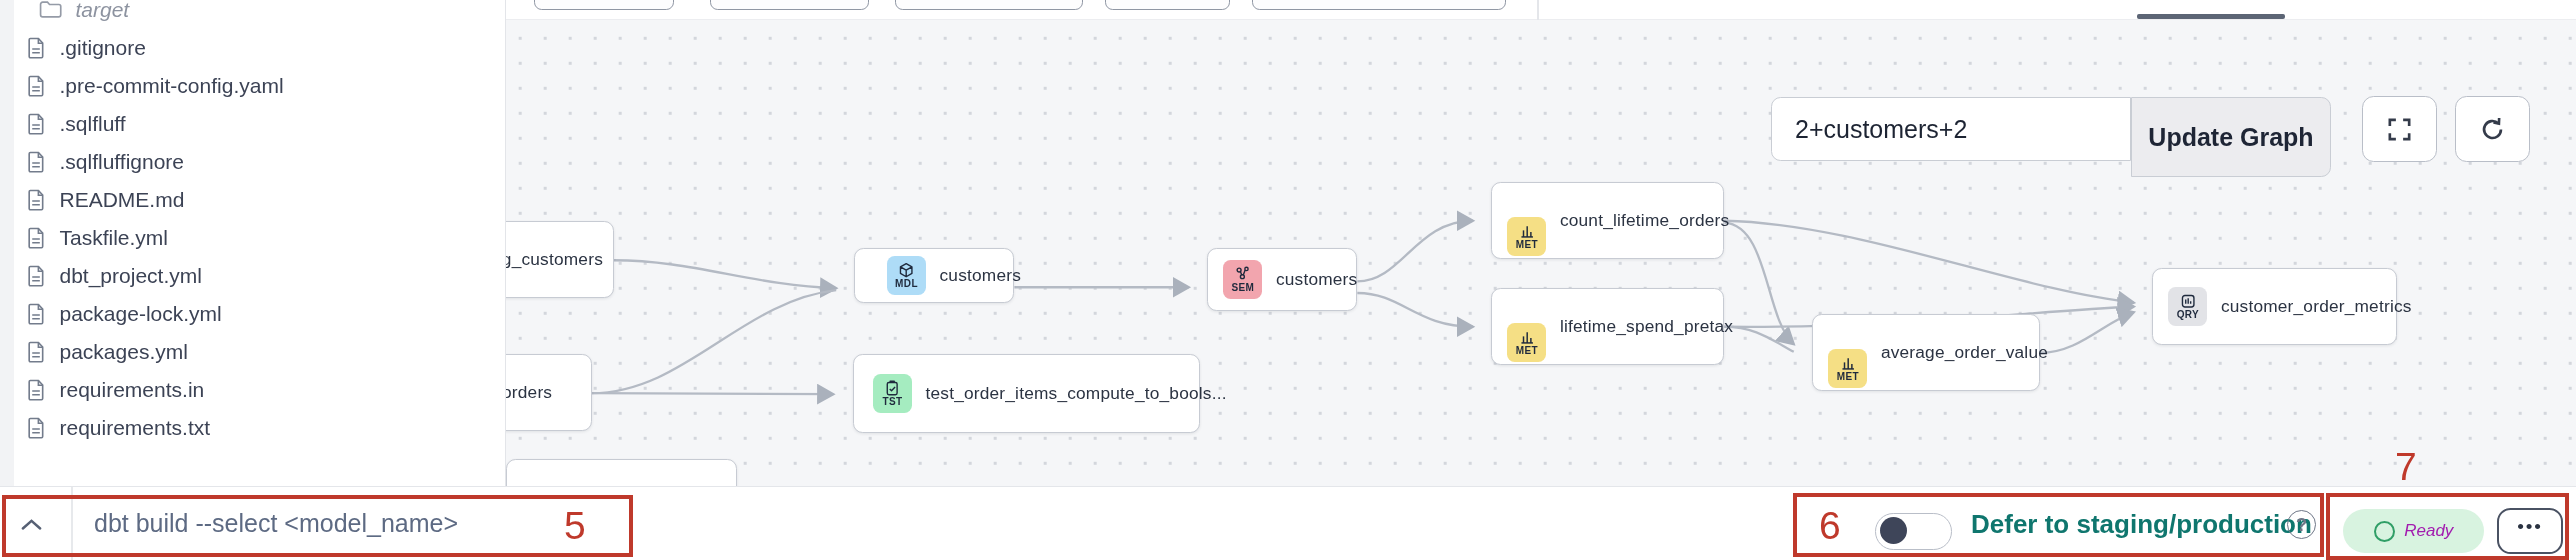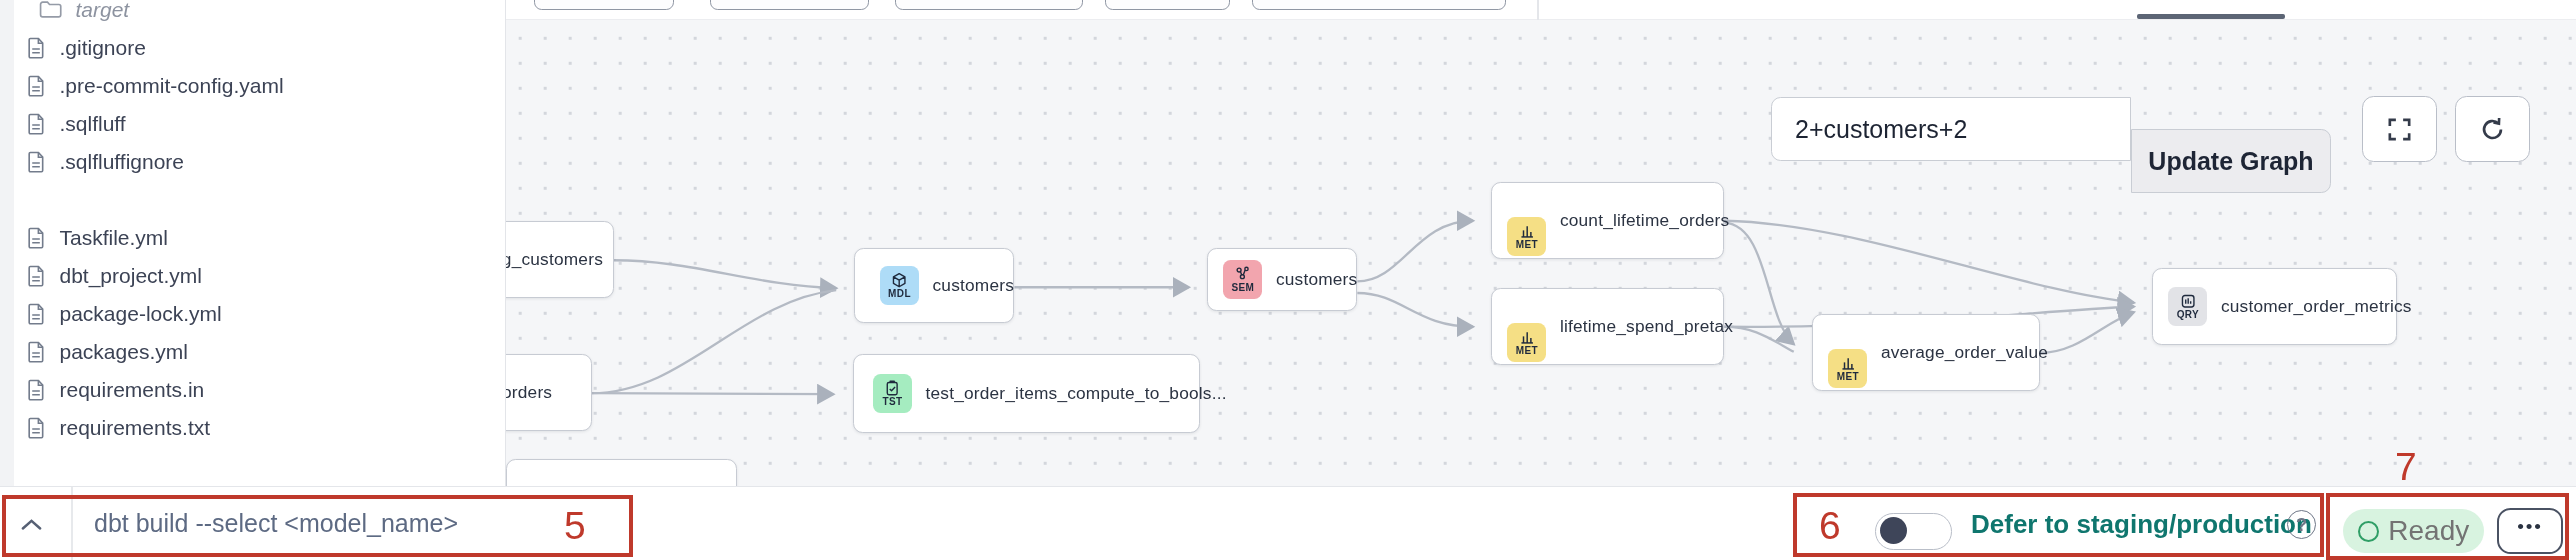--- a/index.html
+++ b/index.html
@@ -35,43 +35,43 @@
   .frow{position:absolute;left:0;width:506px;height:33px;display:flex;align-items:center;gap:13.5px;padding-left:27px;cursor:pointer;}
   .frow.indent{padding-left:39px;}
   .fname{font-size:21px;color:#3c4355;white-space:nowrap;}
   .fname.folder{color:#8d93a0;font-style:italic;}
   .ficon{flex:0 0 auto;display:flex;}
 
   
   .selector-input{position:absolute;left:1771px;top:77px;width:360px;height:64px;background:#fff;
     border:1.9px solid #c9cdd4;border-right:1px solid #c9cdd4;border-radius:9.6px 0 0 9.6px;
     font-size:25px;color:#1d2433;padding:0 0 0 23px;outline:none;z-index:3;}
-  .update-btn{position:absolute;left:2131px;top:77px;width:200px;height:64px;background:#ececef;
+  .update-btn{position:absolute;left:2131px;top:77px;width:200px;height:80px;background:#ececef;
     border:1.9px solid #c9cdd4;border-radius:0 9.6px 9.6px 0;font-size:25px;font-weight:600;color:#1e2535;
-    display:flex;align-items:center;justify-content:center;z-index:3;cursor:pointer;margin-top:32px;}
+    display:flex;align-items:center;justify-content:center;z-index:3;cursor:pointer;}
   .icon-btn{position:absolute;top:76px;width:75px;height:66px;background:#fff;border:1.9px solid #b9bec8;
     border-radius:11.6px;display:flex;align-items:center;justify-content:center;z-index:3;cursor:pointer;}
 
   
   .bottom-bar{position:absolute;left:0;top:486px;width:2576px;height:74px;background:#fff;border-top:1px solid #e4e6ea;z-index:6;}
   .collapse-btn{position:absolute;left:9.6px;top:21px;width:44px;height:33px;display:flex;align-items:center;justify-content:center;cursor:pointer;}
   .bar-div{position:absolute;left:71px;top:0;width:1.9px;height:74px;background:#e7e9ec;}
   .cmd-input{position:absolute;left:92px;top:13.5px;width:462px;height:46px;border:none;outline:none;
     font-size:25px;color:#5d6a83;background:transparent;}
   .cmd-input::placeholder{color:#5d6a83;opacity:1;}
   .toggle{position:absolute;left:1875px;top:26px;width:77px;height:37px;background:#fff;border:1.9px solid #b9bec8;border-radius:18.3px;cursor:pointer;}
   .knob{position:absolute;left:3.9px;top:2.9px;width:27px;height:27px;border-radius:50%;background:#3e4559;}
   .defer-label{position:absolute;left:1971px;top:0;height:74px;display:flex;align-items:center;
     font-size:26px;font-weight:bold;color:#0f766e;white-space:nowrap;}
   .help{position:absolute;left:2287px;top:23px;width:29px;height:29px;border:1.9px solid #6e7687;border-radius:50%;
     display:flex;align-items:center;justify-content:center;font-size:18.3px;color:#6e7687;font-weight:bold;cursor:pointer;}
   .ready-pill{position:absolute;left:2343px;top:22px;width:141px;height:44px;background:#d8f3e0;border-radius:22px;
     display:flex;align-items:center;justify-content:center;gap:9.6px;}
   .ready-pill .dot{width:21px;height:21px;border:2.4px solid #2f9e66;border-radius:50%;}
-  .ready-pill .rlbl{font-size:28px;color:#737373;}
+  .ready-pill .rlbl{font-size:17px;color:#a21caf;font-style:italic;}
   .more-btn{position:absolute;left:2497px;top:21px;width:66px;height:46px;background:#fff;border:2.4px solid #4a5263;
     border-radius:13.5px;display:flex;align-items:center;justify-content:center;cursor:pointer;}
   .more-btn span{font-size:19px;letter-spacing:1.9px;color:#2b3342;line-height:0;transform:translateY(-3.9px);}
 
   
   .ann-box{position:absolute;border:4.8px solid #bf392b;z-index:20;pointer-events:none;}
   .ann-num{position:absolute;z-index:21;color:#bf392b;font-size:39px;pointer-events:none;}
 </style>
 </head>
 <body>
@@ -101,21 +101,21 @@
     </svg>
 
     <div class="node" style="left:424px;top:201px;width:190px;height:77px;padding-left:63px;">
       <span class="node-label">stg_customers</span>
     </div>
 
     <div class="node" style="left:424px;top:334px;width:168px;height:77px;padding-left:77px;">
       <span class="node-label">orders</span>
     </div>
 
-    <div class="node" style="left:854px;top:228px;width:160px;height:75px;padding-left:25px;">
+    <div class="node" style="left:854px;top:228px;width:160px;height:55px;padding-left:32px;">
       <span class="badge b-mdl">
         <svg width="16.4" height="16.4" viewBox="0 0 20 20" fill="none" stroke="#1f2a3d" stroke-width="1.7" stroke-linejoin="round">
             <path d="M10 2 L17 6 L17 14 L10 18 L3 14 L3 6 Z M3 6 L10 10 L17 6 M10 10 L10 18"></path>
           </svg>
         <span class="blbl">MDL</span>
       </span>
       <span class="node-label">customers</span>
     </div>
 
     <div class="node" style="left:853px;top:334px;width:347px;height:79px;padding-left:19px;">
@@ -269,20 +269,30 @@
       <span class="ficon">
           <svg width="19" height="24" viewBox="0 0 20 24" fill="none" stroke="#737c8c" stroke-width="1.7">
             <path d="M3.5 2 h8.5 l4.5 4.8 V21 a1.2 1.2 0 0 1 -1.2 1.2 H3.5 A1.2 1.2 0 0 1 2.3 21 V3.2 A1.2 1.2 0 0 1 3.5 2 Z"></path>
             <path d="M12 2 v5 h4.5"></path>
             <path d="M5.5 13 h8 M5.5 17 h8"></path>
           </svg>
         </span>
       <span class="fname">.sqlfluffignore</span>
     </div>
 
+    <div class="frow" style="top:183px;">
+      <span class="ficon">
+          <svg width="19" height="24" viewBox="0 0 20 24" fill="none" stroke="#737c8c" stroke-width="1.7">
+            <path d="M3.5 2 h8.5 l4.5 4.8 V21 a1.2 1.2 0 0 1 -1.2 1.2 H3.5 A1.2 1.2 0 0 1 2.3 21 V3.2 A1.2 1.2 0 0 1 3.5 2 Z"></path>
+            <path d="M12 2 v5 h4.5"></path>
+            <path d="M5.5 13 h8 M5.5 17 h8"></path>
+          </svg>
+        </span>
+      <span class="fname">README.md</span>
+    </div>
 
     <div class="frow" style="top:221px;">
       <span class="ficon">
           <svg width="19" height="24" viewBox="0 0 20 24" fill="none" stroke="#737c8c" stroke-width="1.7">
             <path d="M3.5 2 h8.5 l4.5 4.8 V21 a1.2 1.2 0 0 1 -1.2 1.2 H3.5 A1.2 1.2 0 0 1 2.3 21 V3.2 A1.2 1.2 0 0 1 3.5 2 Z"></path>
             <path d="M12 2 v5 h4.5"></path>
             <path d="M5.5 13 h8 M5.5 17 h8"></path>
           </svg>
         </span>
       <span class="fname">Taskfile.yml</span>

